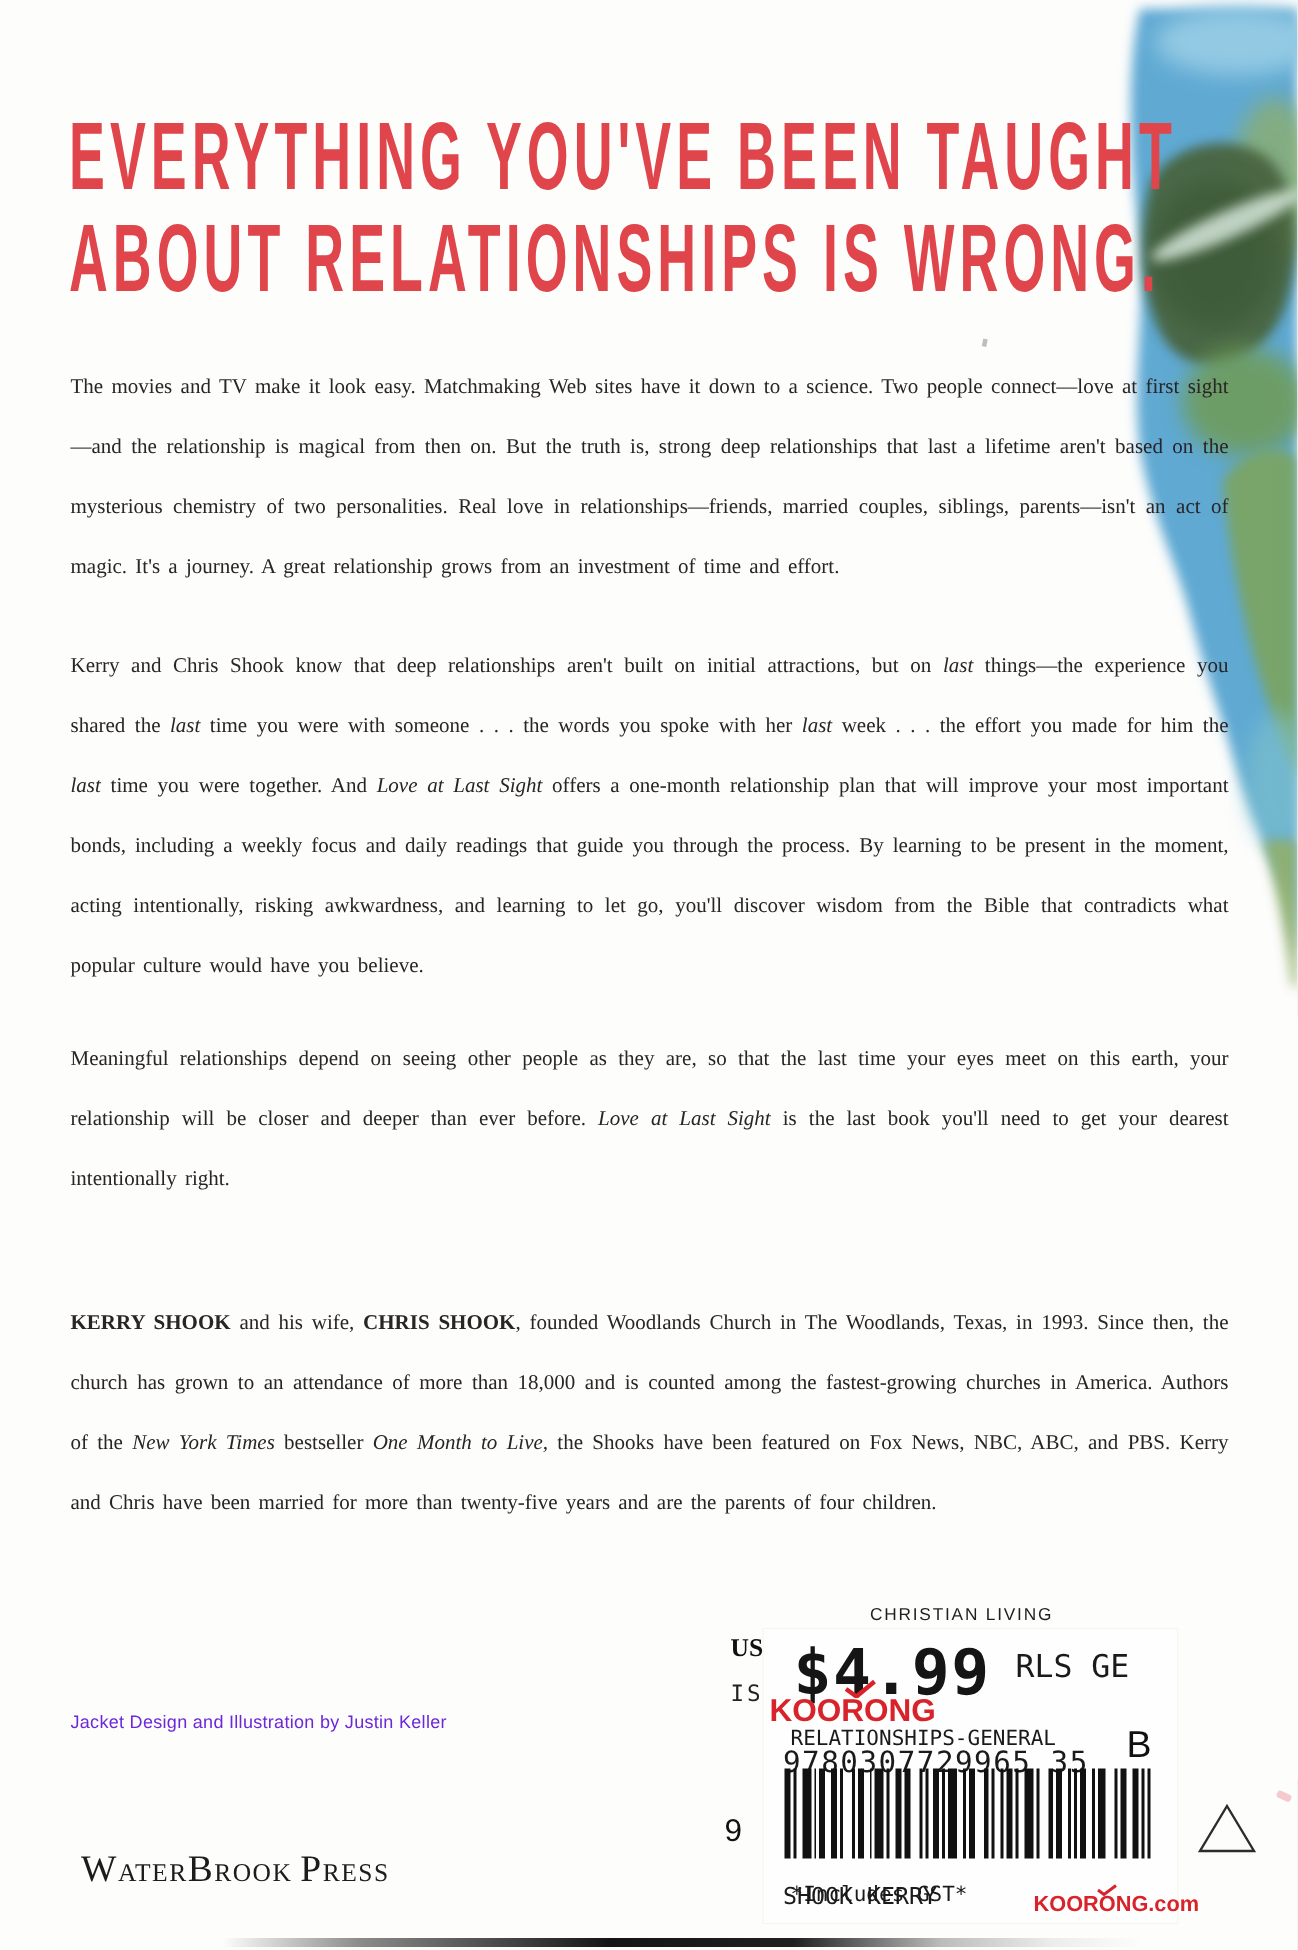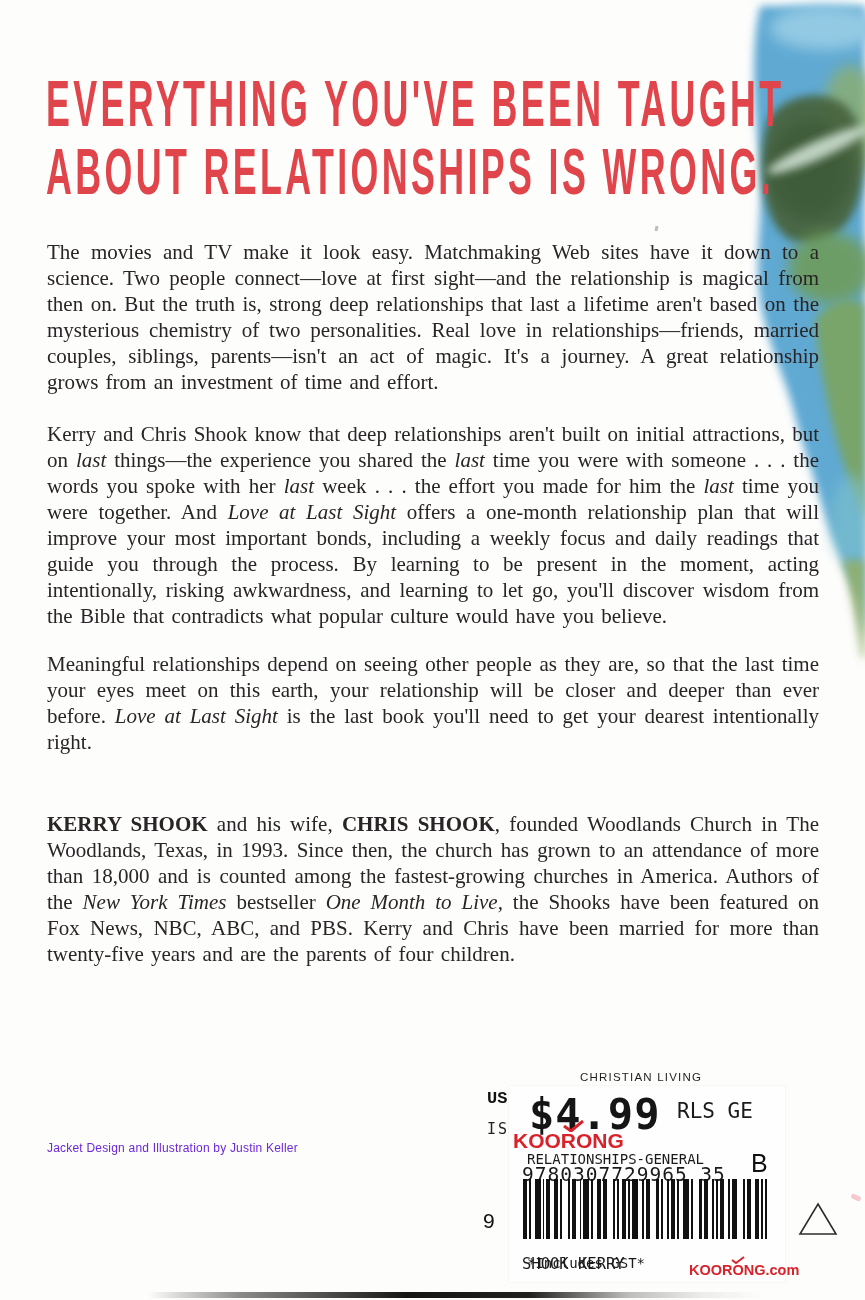--- a/index.html
+++ b/index.html
@@ -7,37 +7,37 @@
         font-family:"Liberation Serif",serif;}
   
   .artwork{position:absolute;right:0;top:0;width:135px;height:670px;z-index:0;}
   
   .headline{position:absolute;left:46px;top:70px;z-index:2;
             font-family:"Liberation Sans",sans-serif;font-weight:bold;font-size:64px;
             line-height:68px;white-space:nowrap;}
   .hl{transform:scaleX(0.56);transform-origin:0 0;letter-spacing:6px;}
   
   .bodycol{position:absolute;left:47px;top:239px;width:772px;z-index:2;
-           font-size:21px;line-height:26px;color:#292426;text-align:justify;}
+           font-size:14px;line-height:40px;color:#292426;text-align:justify;}
   .para{margin:0 0 26px 0;word-spacing:2px;}
   .para.p2{margin-bottom:22px;margin-top:16px;}
   .para.p3{margin-bottom:56px;}
   .seg-i{font-style:italic;}
   .seg-b{font-weight:bold;}
   
   .credit{position:absolute;left:47px;top:1141px;z-index:2;
           font-family:"Liberation Sans",sans-serif;font-size:12px;color:#6d28d9;letter-spacing:.2px;}
   .publisher{position:absolute;left:54px;top:1233px;z-index:2;color:#1c1c1c;
              font-family:"Liberation Serif",serif;font-size:17px;letter-spacing:1px;}
   .publisher .seg-big{font-size:25px;letter-spacing:1px;}
   
   .category{position:absolute;left:580px;top:1071px;z-index:1;color:#1f1f1f;
             font-family:"Liberation Sans",sans-serif;font-size:11.5px;letter-spacing:1.2px;}
   .usprefix{position:absolute;left:487px;top:1089px;z-index:1;color:#111;
-            font-family:Liberation Mono, monospace;font-weight:bold;font-size:17px;}
+            font-family:Liberation Serif, serif;font-weight:bold;font-size:17px;}
   .isprefix{position:absolute;left:487px;top:1120px;z-index:1;color:#222;
             font-family:"DejaVu Sans Mono",monospace;font-size:15px;letter-spacing:2px;}
   .digit9{position:absolute;left:483px;top:1209px;z-index:1;color:#111;
           font-family:"Liberation Sans",sans-serif;font-size:21px;}
   .triangle{position:absolute;left:798px;top:1202px;z-index:1;}
   
   .sticker{position:absolute;left:509px;top:1086px;width:276px;height:196px;z-index:5;
            background:#fefefe;box-shadow:0 0 0 .5px rgba(0,0,0,.05);
            font-family:"DejaVu Sans Mono",monospace;color:#1a1a1a;}
   .sticker>div{position:absolute;white-space:nowrap;}
@@ -94,20 +94,21 @@
   </div>
 
   <div class="bodycol">
     <p class="para p1"><span>The movies and TV make it look easy. Matchmaking Web sites have it down to a science. Two people connect—love at first sight—and the relationship is magical from then on. But the truth is, strong deep relationships that last a lifetime aren't based on the mysterious chemistry of two personalities. Real love in relationships—friends, married couples, siblings, parents—isn't an act of magic. It's a journey. A great relationship grows from an investment of time and effort.</span></p>
     <p class="para p2"><span>Kerry and Chris Shook know that deep relationships aren't built on initial attractions, but on </span><span class="seg-i">last</span><span> things—the experience you shared the </span><span class="seg-i">last</span><span> time you were with someone . . . the words you spoke with her </span><span class="seg-i">last</span><span> week . . . the effort you made for him the </span><span class="seg-i">last</span><span> time you were together. And </span><span class="seg-i">Love at Last Sight</span><span> offers a one-month relationship plan that will improve your most important bonds, including a weekly focus and daily readings that guide you through the process. By learning to be present in the moment, acting intentionally, risking awkwardness, and learning to let go, you'll discover wisdom from the Bible that contradicts what popular culture would have you believe.</span></p>
     <p class="para p3"><span>Meaningful relationships depend on seeing other people as they are, so that the last time your eyes meet on this earth, your relationship will be closer and deeper than ever before. </span><span class="seg-i">Love at Last Sight</span><span> is the last book you'll need to get your dearest intentionally right.</span></p>
     <p class="para bio"><span class="seg-b">KERRY SHOOK</span><span> and his wife, </span><span class="seg-b">CHRIS SHOOK</span><span>, founded Woodlands Church in The Woodlands, Texas, in 1993. Since then, the church has grown to an attendance of more than 18,000 and is counted among the fastest-growing churches in America. Authors of the </span><span class="seg-i">New York Times</span><span> bestseller </span><span class="seg-i">One Month to Live,</span><span> the Shooks have been featured on Fox News, NBC, ABC, and PBS. Kerry and Chris have been married for more than twenty-five years and are the parents of four children.</span></p>
   </div>
 
   <div class="credit">Jacket Design and Illustration by Justin Keller</div>
+  <div class="publisher"><span class="seg-big">W</span><span>ATER</span><span class="seg-big">B</span><span>ROOK</span><span> </span><span class="seg-big">P</span><span>RESS</span></div>
 
   <div class="category">CHRISTIAN LIVING</div>
   <div class="usprefix">US</div>
   <div class="isprefix">IS</div>
   <div class="digit9">9</div>
   <svg class="triangle" width="40" height="34" viewBox="0 0 40 34">
     <polygon points="20,2 38,32 2,32" fill="none" stroke="#2c2c2c" stroke-width="1.6"></polygon>
   </svg>
 
   <div class="sticker">

